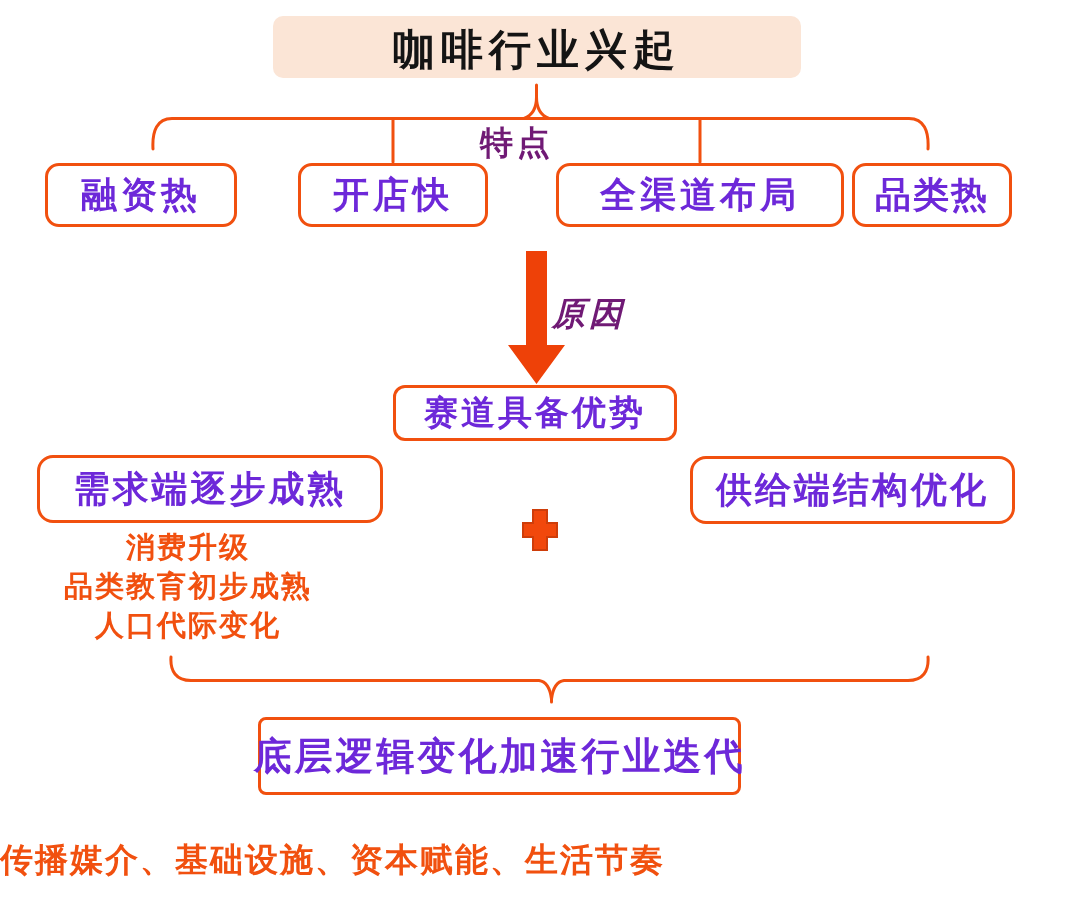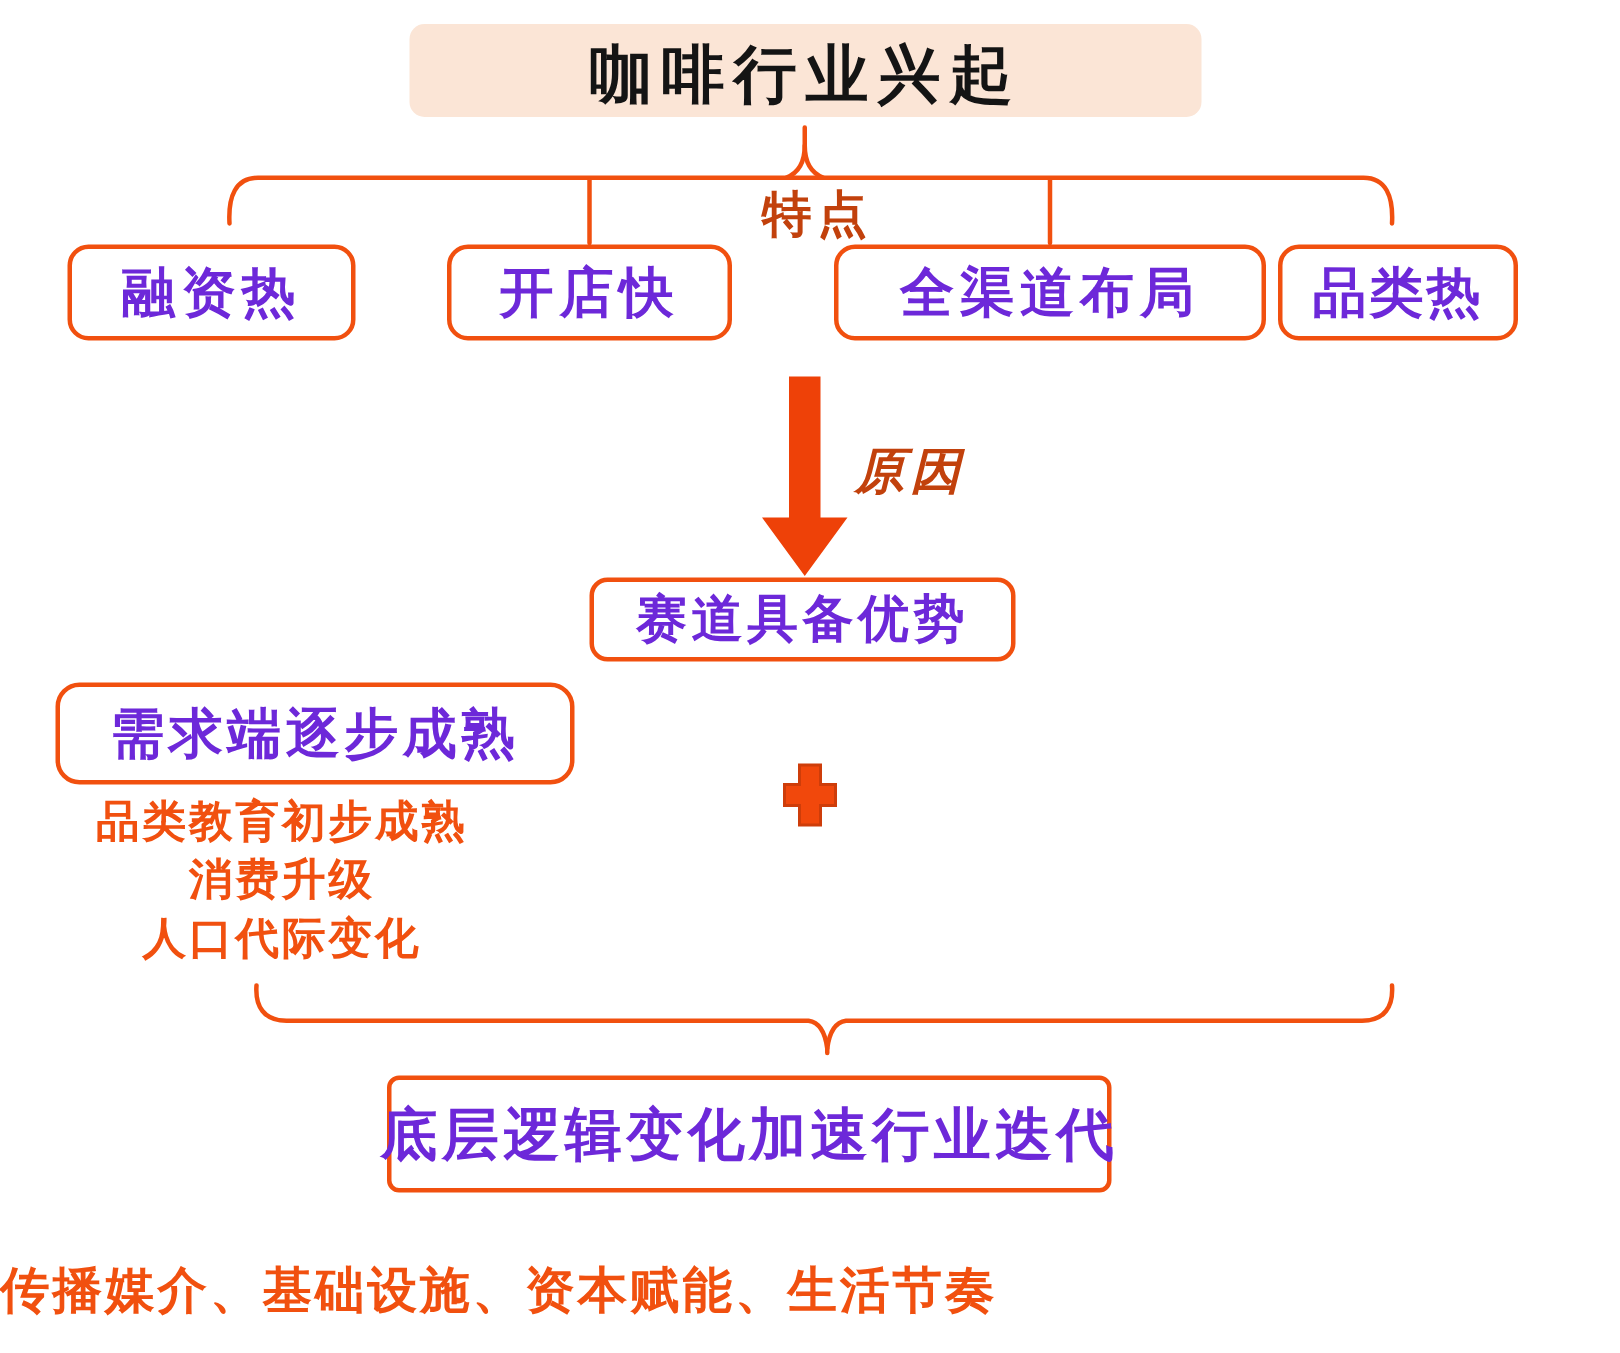--- a/index.html
+++ b/index.html
@@ -27,23 +27,22 @@
     position:absolute;
     display:flex;align-items:flex-end;justify-content:center;
     background:#FBE5D6;
     border-radius:10px;
     color:#141414;
     font-weight:bold;
     box-sizing:border-box;
   }
   .olabel{
     position:absolute;
-    color:#c2410c;
+    color:#701a75;
     font-weight:bold;
-    text-align:center;
     white-space:nowrap;
   }
   .olist{
     position:absolute;
     color:#F1500F;
     font-weight:bold;
     text-align:center;
     font-size:29px;
     line-height:39px;
     letter-spacing:2px;
@@ -106,25 +105,28 @@
   <div class="olabel" style="left:552px;top:292px;width:110px;font-size:33px;letter-spacing:4px;font-style:italic;">原因</div>
 
   <div class="box" style="left:393px;top:385px;width:284px;height:56px;font-size:34px;letter-spacing:3px;border-radius:12px;">
     <span>赛道具备优势</span>
   </div>
 
   <div class="box" style="left:37px;top:455px;width:346px;height:68px;font-size:36px;letter-spacing:3px;border-radius:16px;">
     <span>需求端逐步成熟</span>
   </div>
   <div class="olist" style="left:32px;top:528px;width:312px;">
+    <div>消费升级</div>
     <div>品类教育初步成熟</div>
-    <div>消费升级</div>
     <div>人口代际变化</div>
   </div>
 
+  <div class="box" style="left:690px;top:456px;width:325px;height:68px;font-size:36px;letter-spacing:3px;border-radius:16px;">
+    <span>供给端结构优化</span>
+  </div>
 
   <div class="box" style="left:258px;top:717px;width:483px;height:78px;font-size:38px;letter-spacing:3px;border-radius:8px;">
     <span>底层逻辑变化加速行业迭代</span>
   </div>
 
   <div class="footer-text" style="top:838px;">传播媒介、基础设施、资本赋能、生活节奏</div>
 
 </div>
 
 </body></html>

